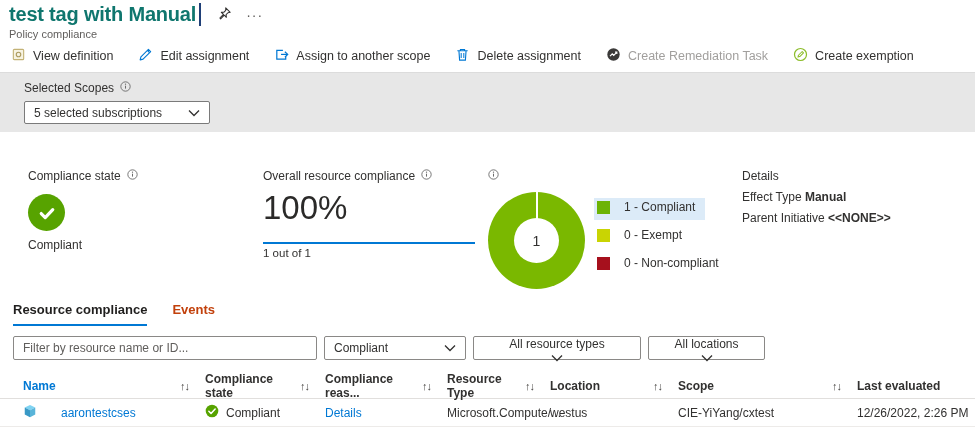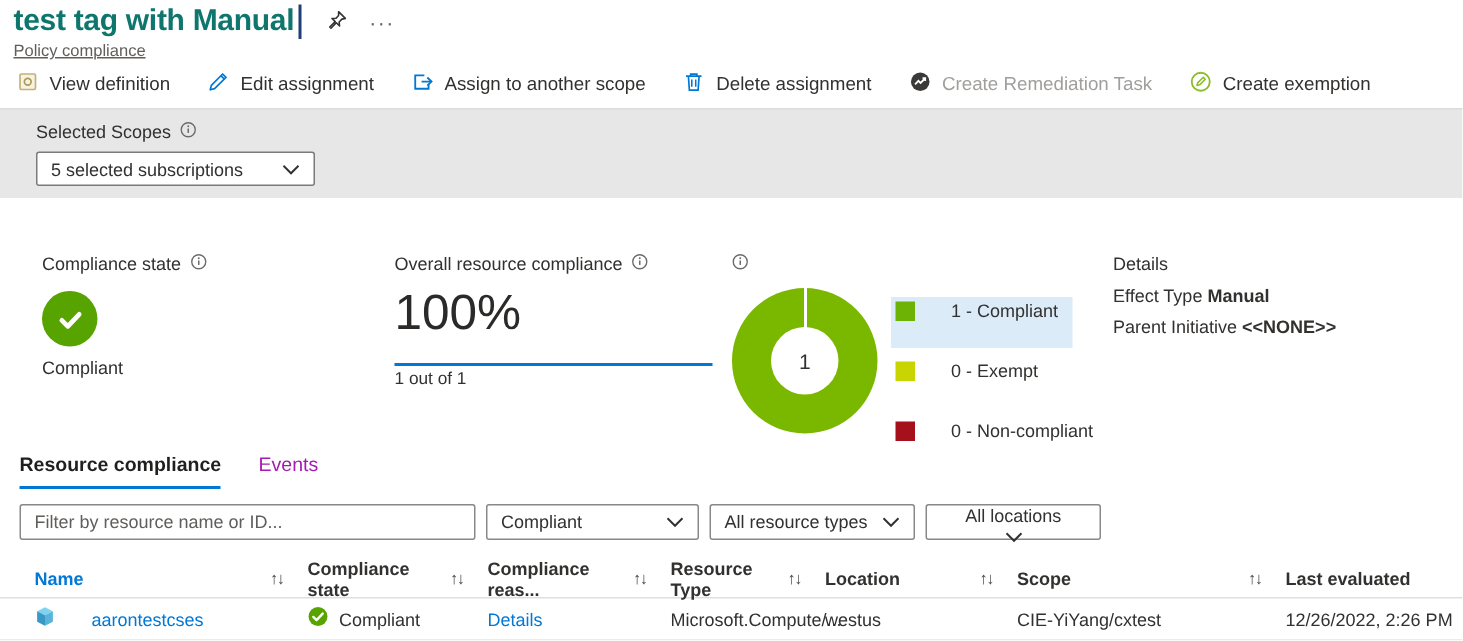--- a/index.html
+++ b/index.html
@@ -10,21 +10,21 @@
     font-family: "Liberation Sans", "DejaVu Sans", sans-serif;
     font-size: 12px;
   }
   
   .page-header { padding: 3px 0 0 9px; }
   .title-row { display: flex; align-items: center; }
   .page-title { font-size: 20px; font-weight: 700; color: #0f766e; letter-spacing: -0.2px; }
   .text-cursor { width: 2px; height: 23px; background: #1f3f77; margin-left: 3px; }
   .hdr-icon-btn { margin-left: 16px; display: flex; align-items: center; color: #323130; cursor: pointer; }
   .more-dots { font-size: 14px; color: #605e5c; letter-spacing: 1px; margin-left: 14px; line-height: 10px; }
-  .page-subtitle { font-size: 11px; color: #605e5c; margin-top: 2px; text-decoration: underline; }
+  .page-subtitle { font-size: 11px; color: #605e5c; margin-top: 2px; }
   
   .toolbar { display: flex; align-items: center; height: 32px; padding-left: 11px; }
   .tb-item { display: flex; align-items: center; gap: 7px; margin-right: 25px; font-size: 12.5px; color: #323130; cursor: pointer; white-space: nowrap; }
   .tb-item.disabled { color: #a19f9d; cursor: default; }
   .tb-item svg { flex-shrink: 0; }
   
   .gray-band { background: #e7e7e7; border-top: 1px solid #dcdcdc; height: 60px; padding: 8px 17px 0 24px; }
   .scopes-label { display: flex; align-items: center; gap: 6px; font-size: 12px; }
   .scopes-dd { margin-top: 6px; width: 186px; height: 23px; background: #fff; border: 1px solid #7a7a7a; border-radius: 2px; display: flex; align-items: center; justify-content: space-between; padding: 0 9px; font-size: 12px; cursor: pointer; }
   
@@ -35,40 +35,40 @@
   .sum-col3 { width: 252px; }
   .check-big { width: 37px; height: 37px; border-radius: 50%; background: #57a300; margin: 11px 0 7px; display: flex; align-items: center; justify-content: center; }
   .state-text { font-size: 12px; }
   .pct { display: inline-block; font-size: 33px; font-weight: 400; color: #2b2a29; margin-top: 7px; line-height: 1.08; width: 212px; border-bottom: 2px solid #0078d4; padding-bottom: 16px; }
   .ratio { font-size: 11.5px; margin-top: 3px; }
   .donut-wrap { display: flex; gap: 9px; margin-top: 9px; }
   .donut { position: relative; width: 97px; height: 97px; border-radius: 50%; background: #7ab800; flex-shrink: 0; }
   .donut-gap { position: absolute; left: 47.5px; top: 0; width: 2px; height: 27px; background: #fff; }
   .donut-hole { position: absolute; left: 26px; top: 26px; right: 26px; bottom: 26px; border-radius: 50%; background: #fff; display: flex; align-items: center; justify-content: center; font-size: 14px; color: #323130; }
   .legend { display: flex; flex-direction: column; gap: 6px; margin-top: 6px; font-size: 12px; }
-  .legend-item { display: flex; align-items: center; gap: 24px; padding: 2px 10px 18px 3px; width: fit-content; }
+  .legend-item { display: flex; align-items: center; gap: 14px; padding: 2px 10px 6px 3px; width: fit-content; }
   .legend-item.hl { background: #dcebf8; }
   .sw { width: 13px; height: 13px; flex-shrink: 0; }
   .sw-0 { background: #6cb305; }
   .sw-1 { background: #c9d403; }
   .sw-2 { background: #a6101d; }
   .details-col { padding-left: 2px; font-size: 12px; }
   .details-line { margin-top: 7px; white-space: nowrap; }
   .details-line b { font-weight: 700; }
   
   .tabs { display: flex; gap: 25px; padding-left: 13px; margin-top: 7px; }
-  .tab { font-size: 13px; color: #a21caf; padding-bottom: 7px; cursor: pointer; border-bottom: 2.5px solid transparent; }
+  .tab { font-size: 13px; color: #c2410c; padding-bottom: 7px; cursor: pointer; border-bottom: 2.5px solid transparent; font-weight: bold; }
   .tab.active { color: #201f1e; font-weight: 700; border-bottom-color: #0078d4; }
   
   .filters { display: flex; gap: 7px; padding-left: 13px; margin-top: 10px; }
   .search-input { width: 304px; height: 24px; border: 1px solid #8a8886; border-radius: 2px; padding: 0 9px; font-size: 12px; font-family: inherit; color: #323130; outline: none; }
   .search-input::placeholder { color: #605e5c; }
   .dd { height: 24px; background: #fff; border: 1px solid #8a8886; border-radius: 2px; display: flex; align-items: center; justify-content: space-between; padding: 0 9px; font-size: 12px; cursor: pointer; }
   .dd-compliance { width: 142px; }
-  .dd-type { width: 137px; }
+  .dd-type { width: 168px; flex-direction: column; }
   .dd-location { width: 117px; flex-direction: column; }
   
   .table { margin-top: 12px; }
   .thead, .trow { display: grid; grid-template-columns: 192px 120px 122px 103px 128px 179px 1fr; padding-left: 13px; align-items: center; }
   .thead { height: 27px; border-bottom: 1px solid #e1dfdd; }
   .th { display: flex; align-items: center; justify-content: space-between; padding-right: 16px; font-weight: 700; font-size: 12px; color: #323130; cursor: pointer; }
   .th-name-label { color: #0078d4; }
   .th:first-child { padding-left: 10px; }
   .sort-glyph { font-size: 11px; font-weight: 400; color: #484644; letter-spacing: -1px; }
   .trow { height: 28px; border-bottom: 1px solid #edebe9; font-size: 12px; }

